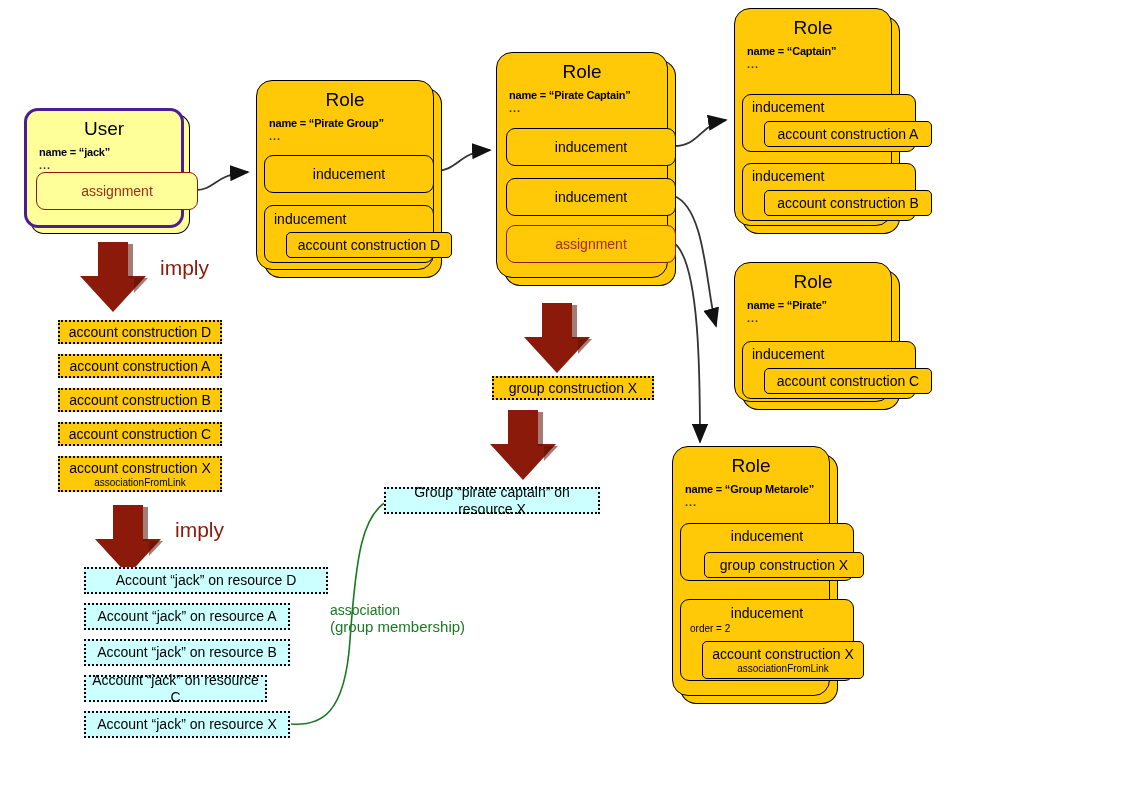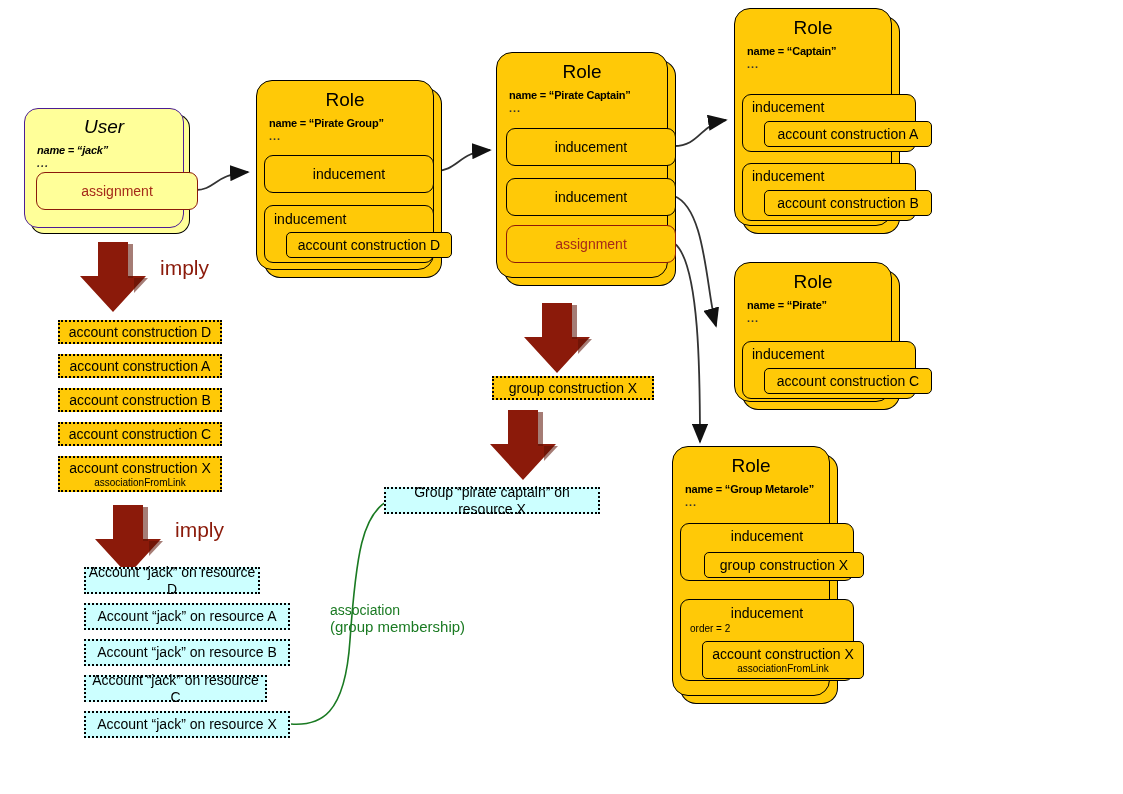--- a/index.html
+++ b/index.html
@@ -5,22 +5,22 @@
   html,body{margin:0;padding:0;background:#ffffff;}
   body{width:1123px;height:794px;position:relative;overflow:hidden;
        font-family:"Liberation Sans","DejaVu Sans",sans-serif;color:#000;}
   #canvas{position:absolute;left:0;top:0;width:1123px;height:794px;}
   svg.links{position:absolute;left:0;top:0;width:1123px;height:794px;pointer-events:none;}
 
   
   .node{position:absolute;box-sizing:border-box;}
 
   
-  .userbox{background:#ffff99;border:1px solid #4c1d95;border-radius:14px;
-           box-shadow:6px 6px 0 -1px #ffff99, 6px 6px 0 0 #000;font-style:italic;}
+  .userbox{background:#ffff99;border:3px solid #4c1d95;border-radius:14px;
+           box-shadow:6px 6px 0 -1px #ffff99, 6px 6px 0 0 #000;}
   .obj-title{text-align:center;font-size:19px;line-height:22px;padding-top:7px;}
   .obj-attr{font-size:11px;font-weight:bold;padding:6px 0 0 12px;letter-spacing:-0.2px;}
   .obj-dots{font-size:11px;font-weight:bold;padding:1px 0 0 12px;color:#333;letter-spacing:1px;}
 
   
   .rolebox{background:#ffc907;border:1px solid #000;border-radius:16px;
            box-shadow:8px 8px 0 -1px #ffc907, 8px 8px 0 0 #000;}
   .role-title{text-align:center;font-size:19px;line-height:22px;padding-top:8px;}
 
   
@@ -203,21 +203,21 @@
   <div class="dotbox dot-gold" style="left:58px;top:422px;width:164px;height:24px;">
     <div class="vcenter">account construction C</div>
   </div>
   <div class="dotbox dot-gold" style="left:58px;top:456px;width:164px;height:36px;">
     <div class="vcol">
       <span>account construction X</span>
       <span class="sub">associationFromLink</span>
     </div>
   </div>
 
-  <div class="dotbox dot-cyan" style="left:84px;top:567px;width:176px;height:27px;">
+  <div class="dotbox dot-cyan" style="left:84px;top:567px;width:244px;height:27px;">
     <div class="vcenter">Account “jack” on resource D</div>
   </div>
   <div class="dotbox dot-cyan" style="left:84px;top:603px;width:206px;height:27px;">
     <div class="vcenter">Account “jack” on resource A</div>
   </div>
   <div class="dotbox dot-cyan" style="left:84px;top:639px;width:206px;height:27px;">
     <div class="vcenter">Account “jack” on resource B</div>
   </div>
   <div class="dotbox dot-cyan" style="left:84px;top:675px;width:183px;height:27px;">
     <div class="vcenter">Account “jack” on resource C</div>

